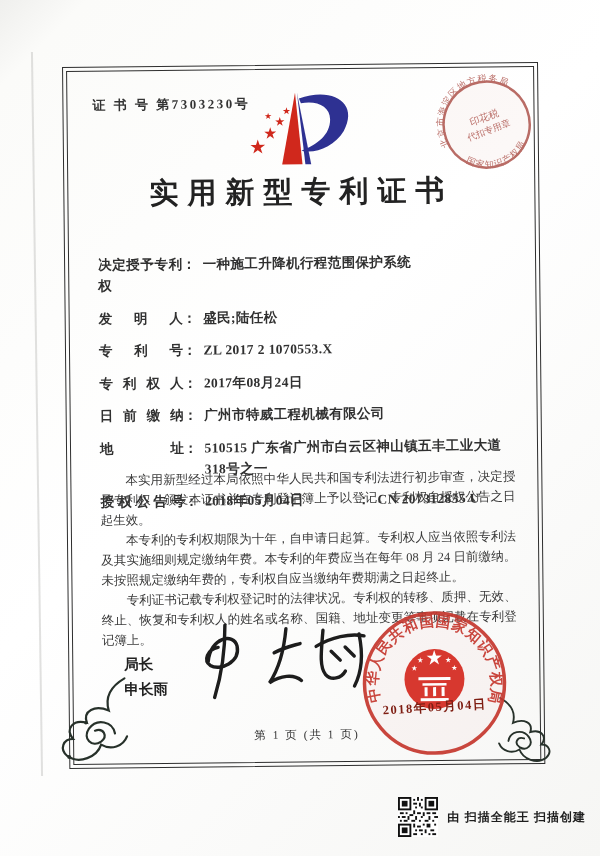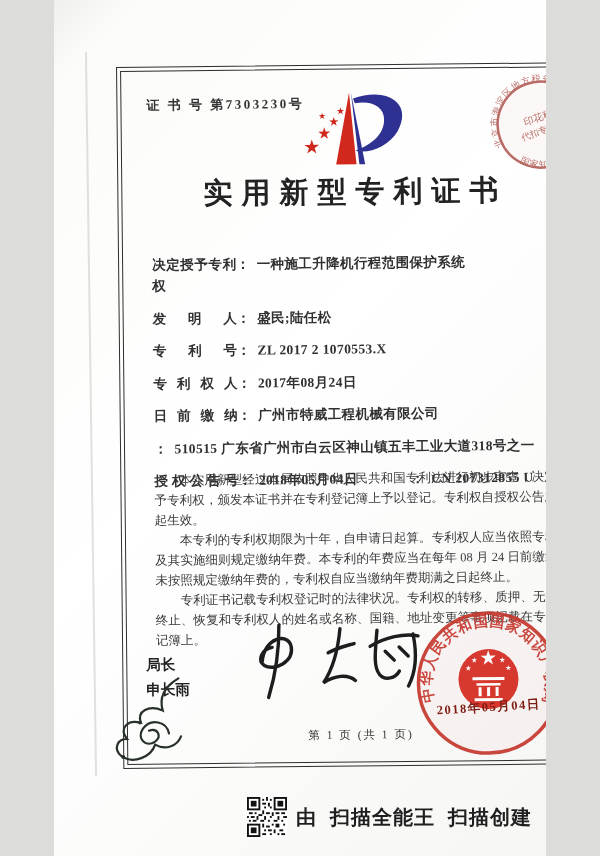--- a/index.html
+++ b/index.html
@@ -1,16 +1,16 @@
 <!DOCTYPE html>
 <html><head>
 <meta charset="utf-8">
 <style>
   html,body{margin:0;padding:0;background:#dcdcda;}
-  .page{position:relative;width:492px;height:856px;margin:0 auto;overflow:hidden;
+  .page{position:relative;width:600px;height:856px;margin:0 auto;overflow:hidden;
         background:linear-gradient(135deg,#efefed 0%,#fbfbf9 6%,#ffffff 45%,#f6f6f4 100%);
         font-family:"Liberation Serif","DejaVu Serif",serif;color:#2c2c2c;}
   .scan-edge{position:absolute;left:36px;top:52px;width:2px;height:724px;background:#bdbdbb;
         opacity:.45;transform:rotate(-.8deg);}
   .certificate{position:absolute;left:62px;top:62px;width:476px;height:702px;
         transform:rotate(-.6deg);transform-origin:top right;}
   .frame{position:absolute;inset:0;border:1.6px solid #2e2e2e;}
   .frame-inner{position:absolute;inset:3px;border:1px solid #2e2e2e;}
   .cert-no{position:absolute;left:30px;top:30px;font-size:13px;letter-spacing:2.5px;color:#333;font-weight:600;}
   .logo{position:absolute;left:50%;top:22px;transform:translateX(-50%);}
@@ -20,33 +20,33 @@
   .info{position:absolute;left:34px;right:28px;top:188px;font-size:13.5px;font-weight:bold;color:#303030;}
   .row{display:flex;margin-bottom:11.5px;line-height:21px;}
   .flabel{flex:0 0 84px;text-align:justify;text-align-last:justify;}
   .colon{flex:0 0 auto;margin-right:7px;}
   .fvalue{flex:1;letter-spacing:.4px;}
   .fvalue-fixed{flex:0 0 136px;letter-spacing:.4px;}
   .gap{flex:0 0 16px;}
   .paras{position:absolute;left:34px;right:27px;top:404px;font-size:12.5px;line-height:20px;
         text-align:justify;color:#3a3a3a;}
   .paras p{margin:0;text-indent:2em;}
-  .director{position:absolute;left:24px;top:586px;font-size:14.5px;font-weight:bold;line-height:25px;color:#222;}
+  .director{position:absolute;left:56px;top:586px;font-size:14.5px;font-weight:bold;line-height:25px;color:#222;}
   .signature{position:absolute;left:112px;top:554px;}
   .seal{position:absolute;left:290px;top:544px;opacity:.92;z-index:3;}
   .seal-date{position:absolute;left:290px;top:636px;width:152px;text-align:center;font-size:12.5px;
         font-weight:bold;color:#7e1d12;letter-spacing:1.5px;transform:rotate(-3deg);z-index:4;}
   .page-info{position:absolute;left:0;right:0;top:663px;text-align:center;font-size:11.5px;
         letter-spacing:2px;color:#333;}
   .flourish-left{position:absolute;left:-14px;top:610px;}
   .flourish-right{position:absolute;right:-12px;top:634px;transform:scaleX(-1);}
   .scan-footer{position:absolute;left:0;right:14px;top:797px;display:flex;justify-content:flex-end;
         align-items:center;gap:9px;}
-  .scan-text{font-size:20px;font-weight:bold;color:#1e1e1e;letter-spacing:1px;
-        font-family:Liberation Mono, monospace;}
+  .scan-text{font-size:12px;font-weight:bold;color:#1e1e1e;letter-spacing:1px;
+        font-family:Liberation Sans, sans-serif;}
   svg text{font-family:"Liberation Serif","DejaVu Serif",serif;}
 </style>
 </head>
 <body>
 
 <div class="page">
 
   <div class="scan-edge"></div>
 
   <div class="certificate">
@@ -104,20 +104,21 @@
         <span class="flabel">专利权人</span>
           <span class="colon">：</span>
         <span class="fvalue">2017年08月24日</span>
       </div>
       <div class="row">
         <span class="flabel">日前缴纳</span>
           <span class="colon">：</span>
         <span class="fvalue">广州市特威工程机械有限公司</span>
       </div>
       <div class="row">
+        <span class="flabel">地址</span>
           <span class="colon">：</span>
         <span class="fvalue">510515 广东省广州市白云区神山镇五丰工业大道318号之一</span>
       </div>
       <div class="row">
         <span class="flabel">授权公告号</span>
           <span class="colon">：</span>
         <span class="fvalue-fixed">2018年05月04日</span>
         <span class="gap"></span>
           <span class="colon">：</span>
         <span class="fvalue">CN 207312855 U</span>

